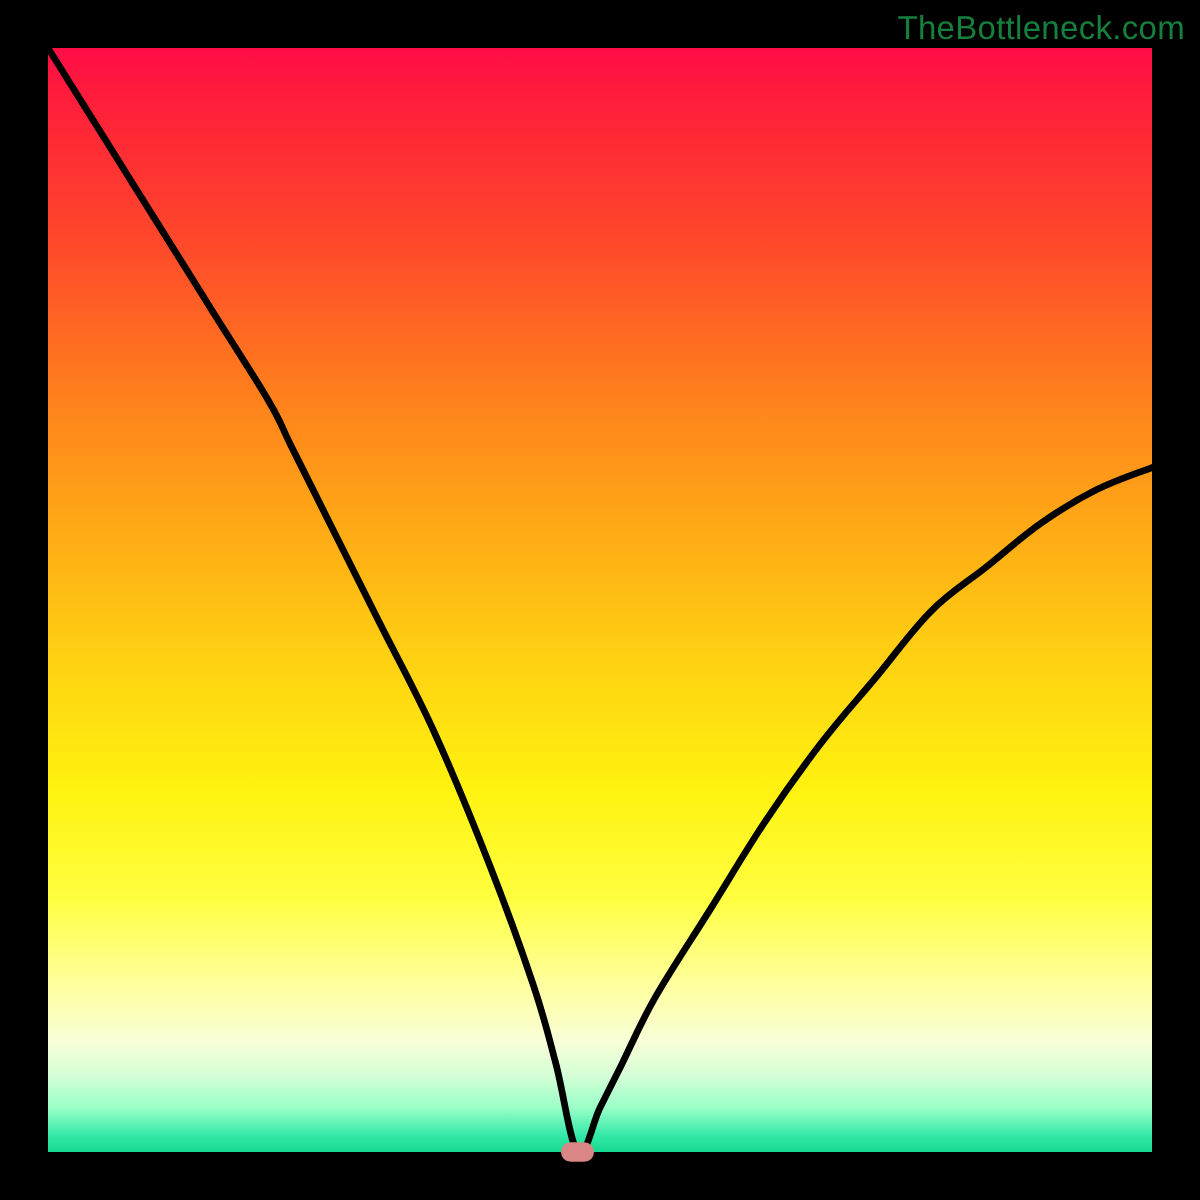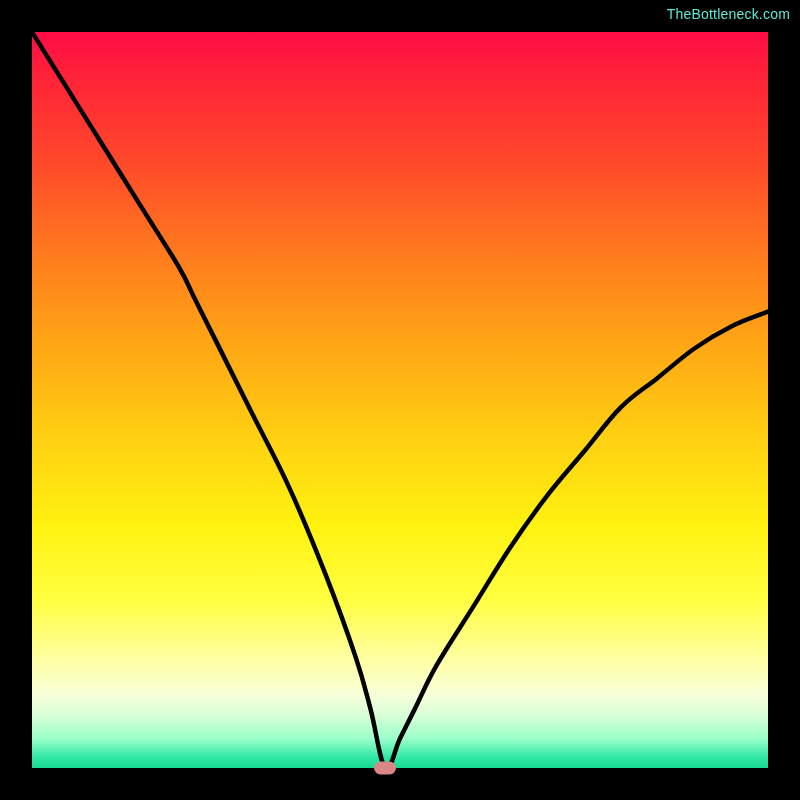--- a/index.html
+++ b/index.html
@@ -46,22 +46,22 @@
       #d6ffd6 93%,
       #9affc8 96%,
       #33e9a8 98.5%,
       #17d98f 100%
     );
   }
   .watermark {
     position: absolute;
     top: 6px;
     right: 10px;
-    color: #5eead4;
-    font-size: 14px;
+    color: #15803d;
+    font-size: 22px;
     letter-spacing: 0.2px;
     user-select: none;
   }
   svg.curve {
     position: absolute;
     inset: 0;
     width: 100%;
     height: 100%;
   }
   .min-marker {

